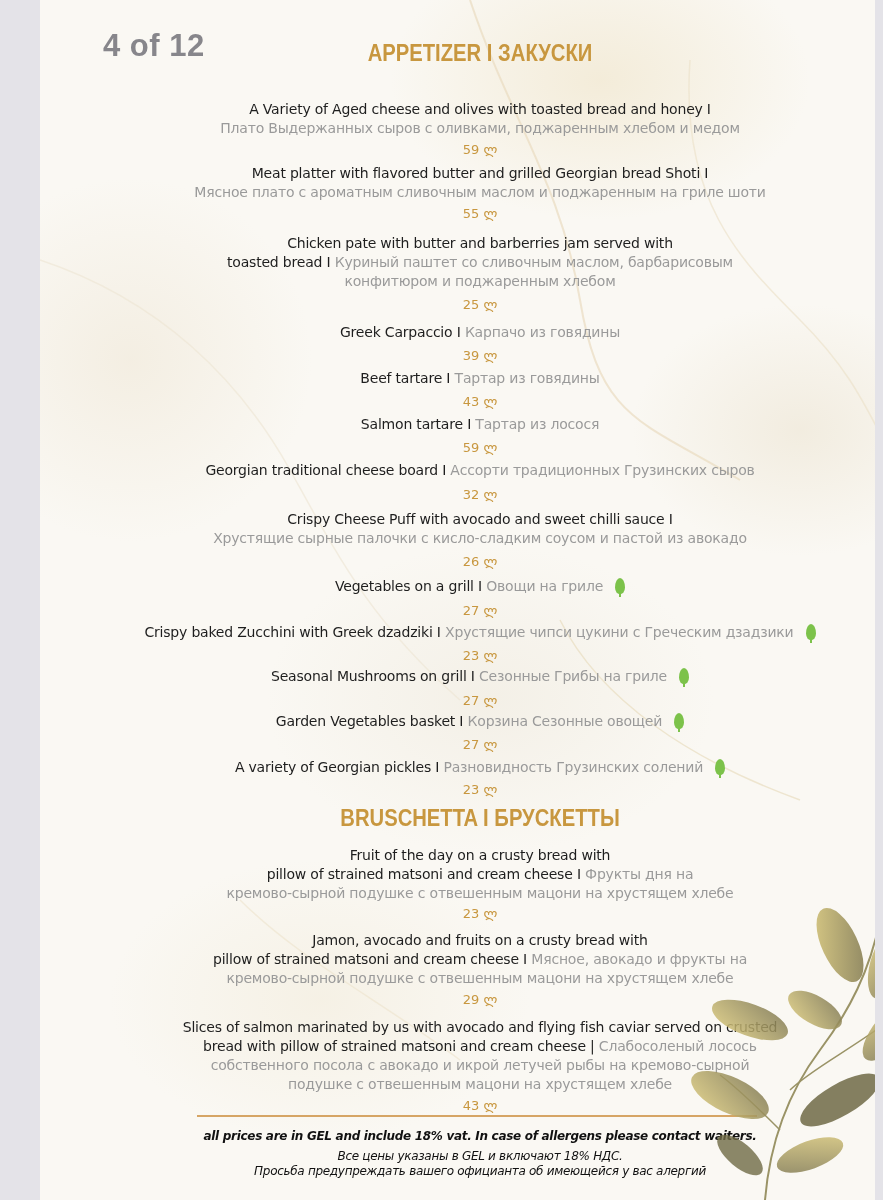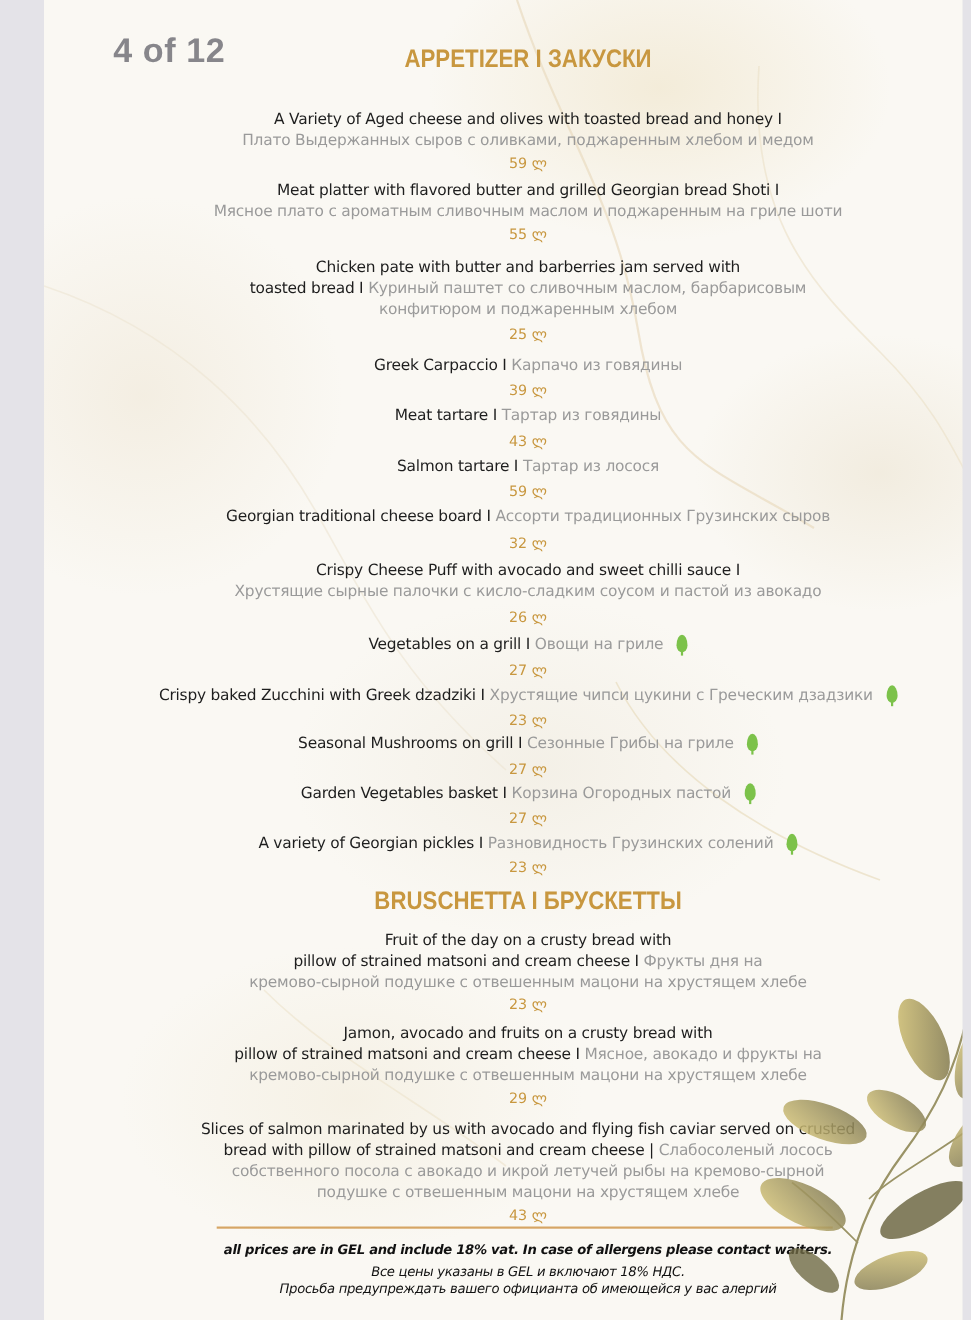--- a/index.html
+++ b/index.html
@@ -108,21 +108,21 @@
     <div class="ru">конфитюром и поджаренным хлебом</div>
   </div>
   <div class="price" style="top:297px;">25 ლ</div>
 
   <div class="item" style="top:323px;">
     <span>Greek Carpaccio I</span> <span class="ru">Карпачо из говядины</span>
   </div>
   <div class="price" style="top:348px;">39 ლ</div>
 
   <div class="item" style="top:369px;">
-    <span>Meat tartare I</span> <span class="ru">Тартар из говядины</span>
+    <span>Beef tartare I</span> <span class="ru">Тартар из говядины</span>
   </div>
   <div class="price" style="top:394px;">43 ლ</div>
 
   <div class="item" style="top:415px;">
     <span>Salmon tartare I</span> <span class="ru">Тартар из лосося</span>
   </div>
   <div class="price" style="top:440px;">59 ლ</div>
 
   <div class="item" style="top:461px;">
     <span>Georgian traditional cheese board I</span> <span class="ru">Ассорти традиционных Грузинских сыров</span>
@@ -144,21 +144,21 @@
     <span>Crispy baked Zucchini with Greek dzadziki I</span> <span class="ru">Хрустящие чипси цукини с Греческим дзадзики</span><span class="leaf"></span>
   </div>
   <div class="price" style="top:648px;">23 ლ</div>
 
   <div class="item" style="top:667px;">
     <span>Seasonal Mushrooms on grill I</span> <span class="ru">Сезонные Грибы на гриле</span><span class="leaf"></span>
   </div>
   <div class="price" style="top:693px;">27 ლ</div>
 
   <div class="item" style="top:712px;">
-    <span>Garden Vegetables basket I</span> <span class="ru">Корзина Огородных пастой</span><span class="leaf"></span>
+    <span>Garden Vegetables basket I</span> <span class="ru">Корзина Сезонные овощей</span><span class="leaf"></span>
   </div>
   <div class="price" style="top:737px;">27 ლ</div>
 
   <div class="item" style="top:758px;">
     <span>A variety of Georgian pickles I</span> <span class="ru">Разновидность Грузинских солений</span><span class="leaf"></span>
   </div>
   <div class="price" style="top:782px;">23 ლ</div>
 
   <div class="section-title" style="top:805px;">BRUSCHETTA I БРУСКЕТТЫ</div>
 

